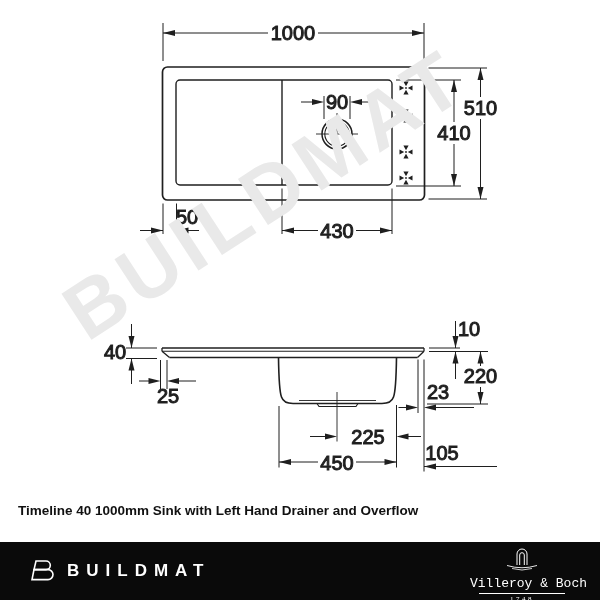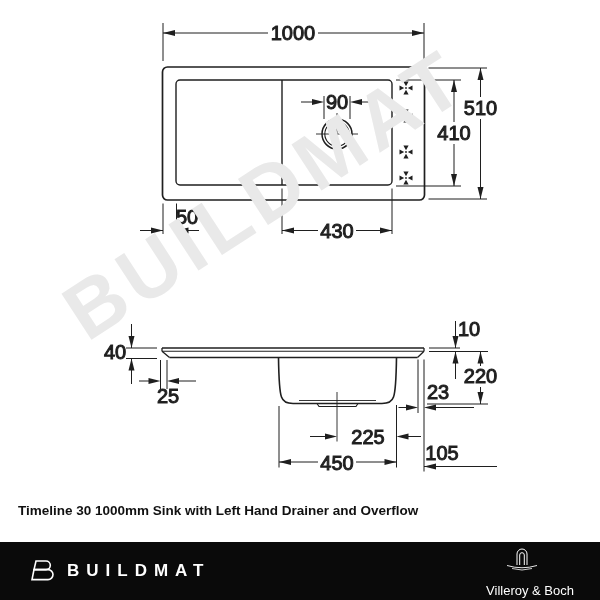--- a/index.html
+++ b/index.html
@@ -8,21 +8,21 @@
   .watermark{position:absolute;left:265px;top:195px;transform:translate(-50%,-50%) rotate(-33deg);
              font-size:80px;font-weight:700;letter-spacing:6px;color:#e9e9e9;white-space:nowrap;
              user-select:none;}
   svg text{font-family:"Liberation Sans",sans-serif;font-size:20px;fill:#1f1f1f;}
   .caption{position:absolute;left:18px;top:503px;font-size:13.5px;font-weight:700;color:#111;}
   .footer{position:absolute;left:0;top:542px;width:600px;height:58px;background:#0a0a0a;
           display:flex;align-items:center;}
   .brand-wrap{display:flex;align-items:center;margin-left:30px;}
   .brand-text{color:#ffffff;font-size:17px;font-weight:700;letter-spacing:7px;margin-left:11px;}
   .vb{position:absolute;right:26px;top:5px;width:104px;text-align:center;color:#ffffff;}
-  .vb-name{font-family:Liberation Sans, sans-serif;font-size:13px;margin-top:8px;white-space:nowrap;text-align:right;}
+  .vb-name{font-family:Liberation Mono, monospace;font-size:13px;margin-top:1px;white-space:nowrap;text-align:right;}
   .vb-rule{border:0;border-top:1px solid #ffffff;width:86px;margin:2px auto 1px auto;}
   .vb-year{font-family:"Liberation Serif",serif;font-size:7px;letter-spacing:2.5px;}
 </style>
 </head>
 <body>
 
 <div class="stage">
 
   <div class="watermark">BUILDMAT</div>
 
@@ -179,21 +179,21 @@
       </g>
 
       <g>
         <path d="M424,466.5 H497"></path>
         <polygon points="424,466.5 436,463.5 436,469.5" fill="#1f1f1f" stroke="none"></polygon>
         <text x="442" y="460" text-anchor="middle">105</text>
       </g>
     </g>
   </svg>
 
-  <div class="caption">Timeline 30 1000mm Sink with Left Hand Drainer and Overflow</div>
+  <div class="caption">Timeline 40 1000mm Sink with Left Hand Drainer and Overflow</div>
 
   <div class="footer">
     <div class="brand-wrap">
       <svg width="26" height="24" viewBox="0 0 26 24" fill="none" stroke="#ffffff" stroke-width="1.6">
         <path d="M6,2 H16 A4.3,4.3 0 0 1 16,10.6 H4 Z"></path>
         <path d="M4,10.6 H18 A5,5 0 0 1 18,20.6 H2 Z"></path>
       </svg>
       <span class="brand-text">BUILDMAT</span>
     </div>
     <div class="vb">

